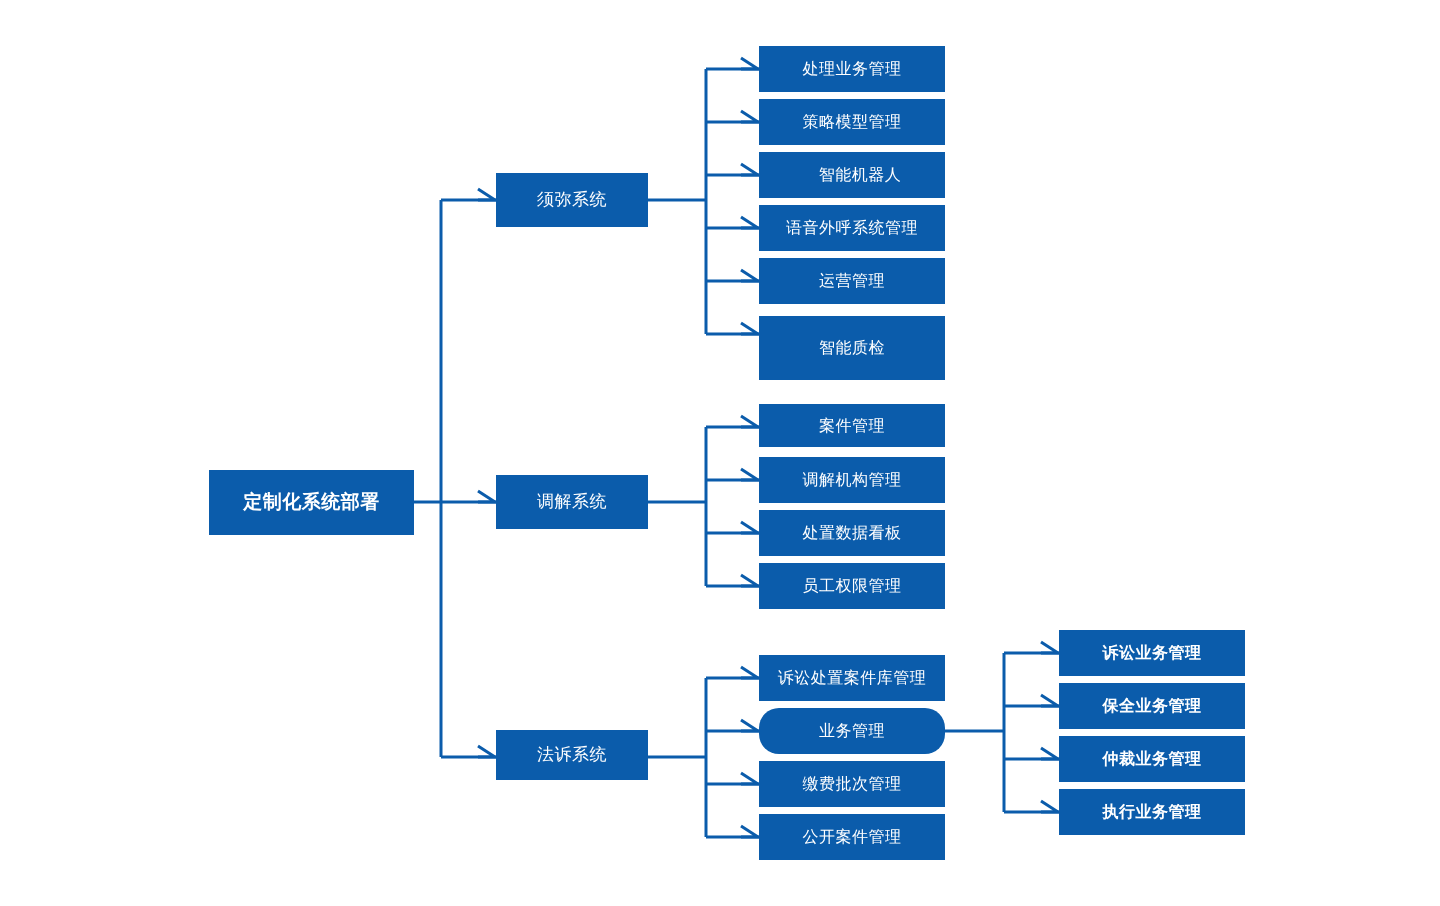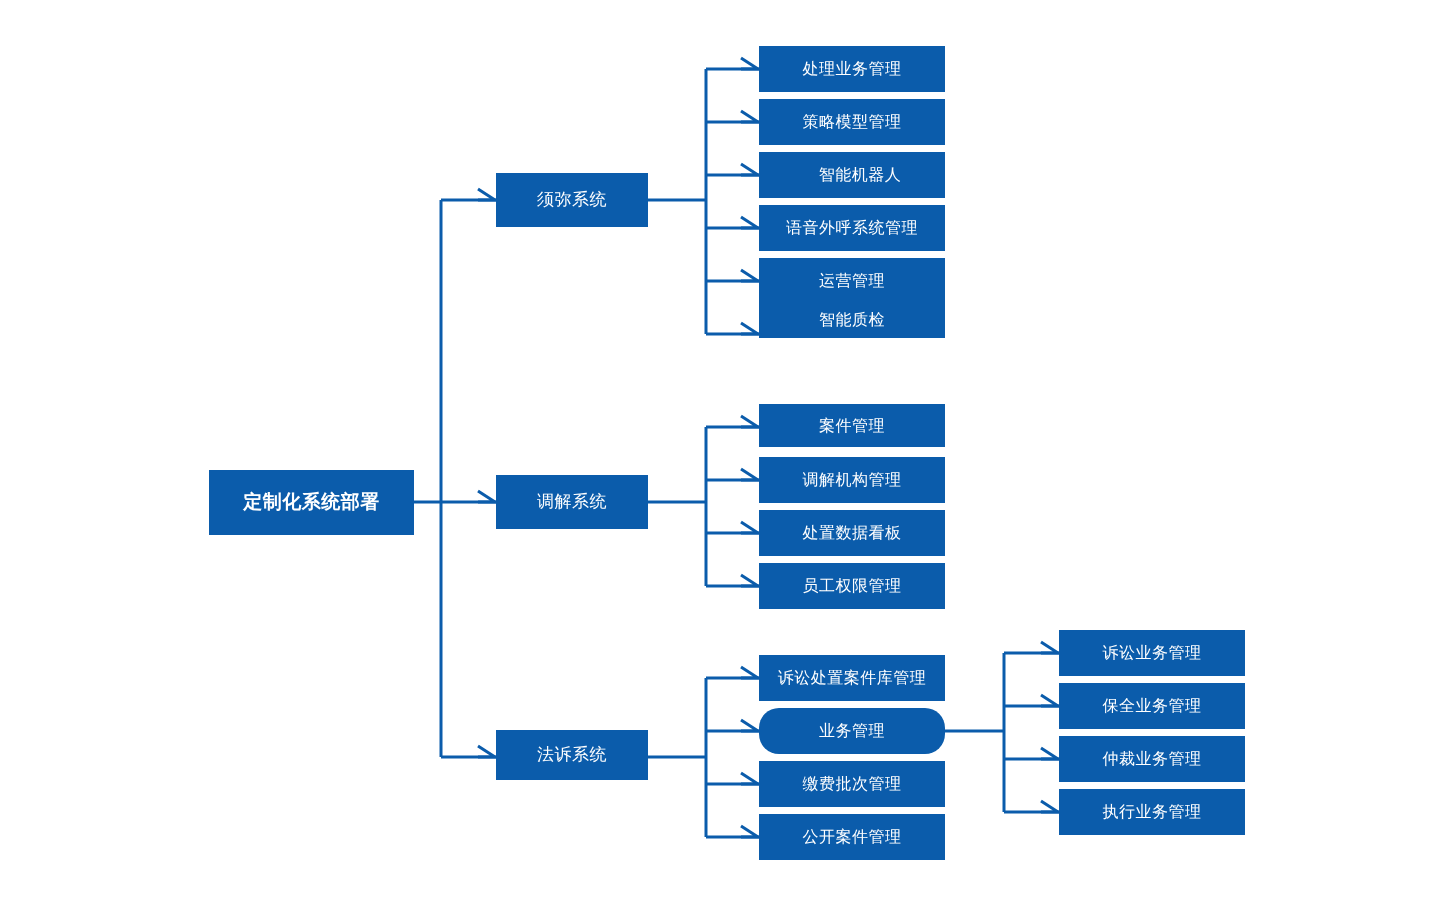--- a/index.html
+++ b/index.html
@@ -23,21 +23,21 @@
     justify-content:center;
     text-align:center;
     letter-spacing:.5px;
     line-height:1.1;
     white-space:nowrap;
     user-select:none;
   }
   .node-root{font-size:19px;font-weight:600;}
   .node-system{font-size:17px;font-weight:500;}
   .node-leaf{font-size:16px;font-weight:400;}
-  .node-sub{font-size:16px;font-weight:400;}
+  .node-sub{font-size:16px;font-weight:700;}
   svg.edges{
     position:absolute;left:0;top:0;
     width:1440px;height:906px;
     pointer-events:none;
     overflow:visible;
   }
   svg.edges path, svg.edges line{
     stroke:#0B5CAB;
     stroke-width:3;
     fill:none;
@@ -126,21 +126,21 @@
 
   <div class="node node-system" style="left:496px;top:475px;width:152px;height:54px;">调解系统</div>
 
   <div class="node node-system" style="left:496px;top:730px;width:152px;height:50px;">法诉系统</div>
 
   <div class="node node-leaf" style="left:759px;top:46px;width:186px;height:46px;">处理业务管理</div>
   <div class="node node-leaf" style="left:759px;top:99px;width:186px;height:46px;">策略模型管理</div>
   <div class="node node-leaf" style="left:759px;top:152px;width:186px;height:46px;padding-left:16px;">智能机器人</div>
   <div class="node node-leaf" style="left:759px;top:205px;width:186px;height:46px;">语音外呼系统管理</div>
   <div class="node node-leaf" style="left:759px;top:258px;width:186px;height:46px;">运营管理</div>
-  <div class="node node-leaf" style="left:759px;top:302px;width:186px;height:36px;">智能质检</div>
+  <div class="node node-leaf" style="left:759px;top:316px;width:186px;height:64px;">智能质检</div>
 
   <div class="node node-leaf" style="left:759px;top:404px;width:186px;height:43px;">案件管理</div>
   <div class="node node-leaf" style="left:759px;top:457px;width:186px;height:46px;">调解机构管理</div>
   <div class="node node-leaf" style="left:759px;top:510px;width:186px;height:46px;">处置数据看板</div>
   <div class="node node-leaf" style="left:759px;top:563px;width:186px;height:46px;">员工权限管理</div>
 
   <div class="node node-leaf" style="left:759px;top:655px;width:186px;height:46px;">诉讼处置案件库管理</div>
   <div class="node node-leaf" style="left:759px;top:708px;width:186px;height:46px;border-radius:20px;">业务管理</div>
   <div class="node node-leaf" style="left:759px;top:761px;width:186px;height:46px;">缴费批次管理</div>
   <div class="node node-leaf" style="left:759px;top:814px;width:186px;height:46px;">公开案件管理</div>

